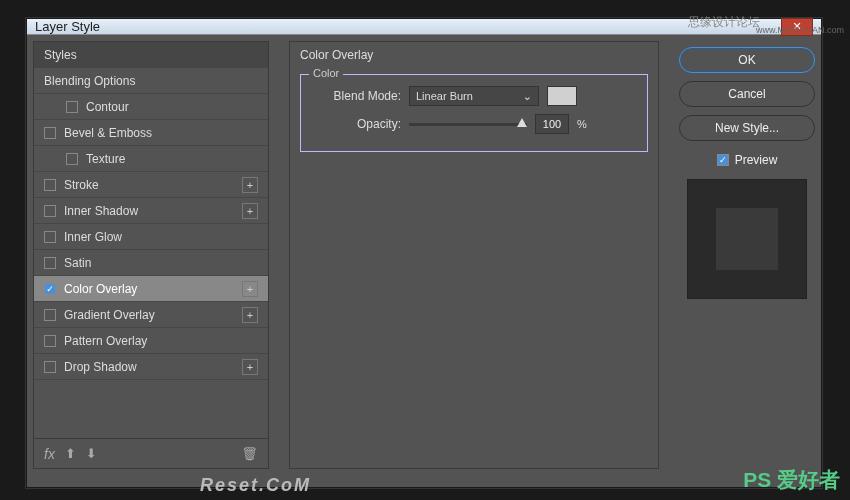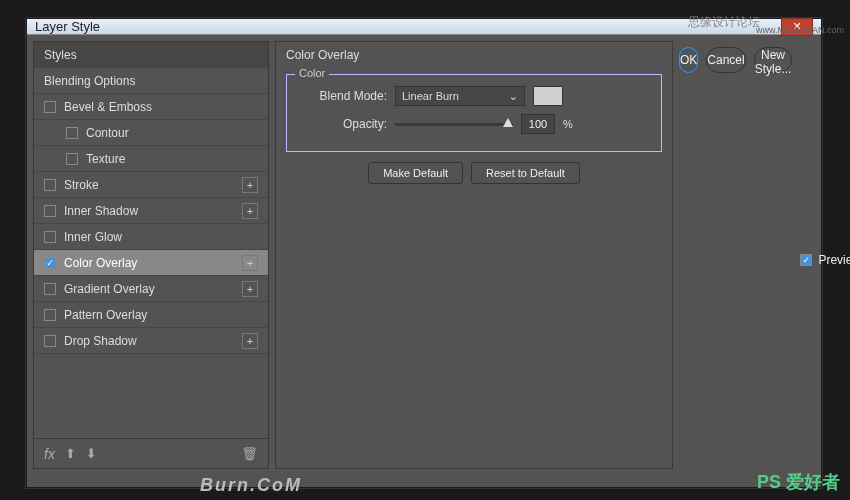--- a/index.html
+++ b/index.html
@@ -1,25 +1,25 @@
 <!DOCTYPE html>
 <html><head>
 <meta charset="utf-8">
 <style>
 * { box-sizing: border-box; margin: 0; padding: 0; font-family: "Segoe UI", Tahoma, sans-serif; }
 body { background: #1a1a1a; width: 850px; height: 500px; overflow: hidden; position: relative; }
 .watermark-top { position: absolute; top: 14px; right: 90px; color: #888; font-size: 12px; z-index: 100; }
 .watermark-top-url { position: absolute; top: 25px; right: 6px; color: #666; font-size: 9px; z-index: 100; }
 .watermark-bottom { position: absolute; bottom: 4px; left: 200px; color: #bbb; font-size: 18px; font-style: italic; font-weight: bold; letter-spacing: 2px; z-index: 100; }
-.watermark-br { position: absolute; bottom: 6px; right: 10px; color: #5c8; font-size: 18px; font-weight: bold; z-index: 100; }
+.watermark-br { position: absolute; bottom: 6px; right: 10px; color: #5c8; font-size: 21px; font-weight: bold; z-index: 100; }
 .dialog { position: absolute; top: 18px; left: 26px; width: 796px; height: 470px; background: #535353; border: 1px solid #1a1a1a; box-shadow: 0 0 0 1px #333; }
 .titlebar { height: 16px; background: linear-gradient(#e8f0f8, #c8d8e8); display: flex; align-items: center; padding: 0 8px; border-bottom: 1px solid #888; }
 .titlebar-text { font-size: 13px; color: #222; flex: 1; }
 .close-btn { width: 32px; height: 18px; background: #c04030; color: #fff; display: flex; align-items: center; justify-content: center; font-size: 11px; border: 1px solid #803020; cursor: pointer; }
-.dialog-body { display: flex; height: calc(100% - 28px); padding: 6px; gap: 6px; }
+.dialog-body { display: flex; height: calc(100% - 28px); padding: 6px; gap: 20px; }
 .left-panel { width: 236px; display: flex; flex-direction: column; border: 1px solid #3a3a3a; background: #535353; }
 .style-row { height: 26px; display: flex; align-items: center; padding: 0 10px; font-size: 12px; color: #ddd; border-bottom: 1px solid #464646; cursor: pointer; }
 .style-row.header { background: #464646; color: #ddd; }
 .style-row.selected { background: #888; color: #fff; }
 .style-row input[type=checkbox] { width: 12px; height: 12px; margin-right: 8px; appearance: none; border: 1px solid #888; background: #535353; cursor: pointer; }
 .style-row input[type=checkbox]:checked { background: #4a90d9; }
 .style-row input[type=checkbox]:checked::after { content: "✓"; color: #fff; font-size: 9px; display: block; text-align: center; line-height: 10px; }
 .style-row.indent { padding-left: 32px; }
 .style-row .plus { margin-left: auto; width: 16px; height: 16px; border: 1px solid #777; display: flex; align-items: center; justify-content: center; font-size: 11px; color: #ccc; }
 .left-spacer { flex: 1; }
@@ -33,76 +33,80 @@
 .form-row { display: flex; align-items: center; height: 26px; gap: 8px; margin-bottom: 2px; }
 .form-label { width: 90px; text-align: right; font-size: 12px; color: #ddd; }
 .select { width: 130px; height: 20px; background: #464646; border: 1px solid #333; color: #ddd; font-size: 11px; padding: 0 6px; display: flex; align-items: center; justify-content: space-between; cursor: pointer; }
 .swatch { width: 30px; height: 20px; background: #d0d0d0; border: 1px solid #333; cursor: pointer; }
 .slider-track { width: 118px; height: 3px; background: #3a3a3a; position: relative; }
 .slider-thumb { position: absolute; right: 0; top: -5px; width: 0; height: 0; border-left: 5px solid transparent; border-right: 5px solid transparent; border-bottom: 9px solid #ddd; cursor: pointer; }
 .num-input { width: 34px; height: 20px; background: #464646; border: 1px solid #333; color: #eee; font-size: 11px; text-align: center; }
 .pct { font-size: 11px; color: #ddd; }
 .btn-row { display: flex; gap: 8px; margin-top: 10px; justify-content: center; }
 .ps-btn { height: 22px; padding: 0 14px; background: #535353; border: 1px solid #333; color: #eee; font-size: 11px; cursor: pointer; border-radius: 3px; }
-.right-panel { width: 136px; display: flex; flex-direction: row; gap: 8px; padding-top: 6px; }
+.right-panel { width: 136px; display: flex; flex-direction: column; gap: 8px; padding-top: 6px; }
 .big-btn { height: 26px; background: #535353; border: 1px solid #333; border-radius: 13px; color: #eee; font-size: 12px; cursor: pointer; }
 .big-btn.primary { border: 1px solid #4a90d9; box-shadow: 0 0 0 1px #2a5a90 inset; }
 .preview-row { display: flex; align-items: center; justify-content: center; gap: 6px; font-size: 12px; color: #eee; margin-top: 4px; }
 .preview-row input[type=checkbox] { width: 12px; height: 12px; appearance: none; border: 1px solid #888; background: #4a90d9; cursor: pointer; }
 .preview-row input[type=checkbox]::after { content: "✓"; color: #fff; font-size: 9px; display: block; text-align: center; line-height: 10px; }
 .preview-box { width: 120px; height: 120px; background: #2a2a2a; border: 1px solid #222; margin: 4px auto 0; display: flex; align-items: center; justify-content: center; }
 .preview-inner { width: 62px; height: 62px; background: #3a3a3a; }
 .arrow-icon { margin-left: auto; font-size: 9px; color: #aaa; }
 </style>
 </head>
 <body>
 
 <div class="watermark-top">思缘设计论坛</div>
 <div class="watermark-top-url">www.MISSYUAN.com</div>
-<div class="watermark-bottom">Burn.CoM</div>
+<div class="watermark-bottom">Reset.CoM</div>
 <div class="watermark-br">PS 爱好者</div>
 
 <div class="dialog">
   <div class="titlebar">
     <span class="titlebar-text">Layer Style</span>
     <div class="close-btn">✕</div>
   </div>
   <div class="dialog-body">
     <div class="left-panel">
       <div class="style-row header">Styles</div>
       <div class="style-row">
         <span>Blending Options</span>
         <span class="arrow-icon"></span>
       </div>
       <div id="style-rows">
+          <div class="style-row indent">
+            <input type="checkbox" style="">
+            <span>Contour</span>
+          </div>
           <div class="style-row">
             <input type="checkbox" style="">
             <span>Bevel &amp; Emboss</span>
-          </div>
-          <div class="style-row indent">
-            <input type="checkbox" style="">
-            <span>Contour</span>
           </div>
           <div class="style-row indent">
             <input type="checkbox" style="">
             <span>Texture</span>
           </div>
           <div class="style-row">
             <input type="checkbox" style="">
             <span>Stroke</span>
             <span class="plus">+</span>
           </div>
           <div class="style-row">
             <input type="checkbox" style="">
             <span>Inner Shadow</span>
             <span class="plus">+</span>
           </div>
           <div class="style-row">
             <input type="checkbox" style="">
             <span>Inner Glow</span>
+          </div>
+          <div class="style-row">
+            <input type="checkbox" style="">
+            <span>Satin</span>
           </div>
           <div class="style-row selected">
             <input type="checkbox" checked="" style="">
             <span>Color Overlay</span>
             <span class="plus">+</span>
           </div>
           <div class="style-row">
             <input type="checkbox" style="">
             <span>Gradient Overlay</span>
             <span class="plus">+</span>
@@ -140,24 +144,20 @@
         </div>
         <div class="form-row">
           <div class="form-label">Opacity:</div>
           <div class="slider-track">
             <div class="slider-thumb"></div>
           </div>
           <input class="num-input" value="100" style="">
           <span class="pct">%</span>
         </div>
       </div>
-      <div class="btn-row">
-        <button class="ps-btn">Make Default</button>
-        <button class="ps-btn">Reset to Default</button>
-      </div>
     </div>
 
     <div class="right-panel">
       <button class="big-btn primary">OK</button>
       <button class="big-btn">Cancel</button>
       <button class="big-btn">New Style...</button>
       <div class="preview-row">
         <input type="checkbox" checked="" style="">
         <span>Preview</span>
       </div>

